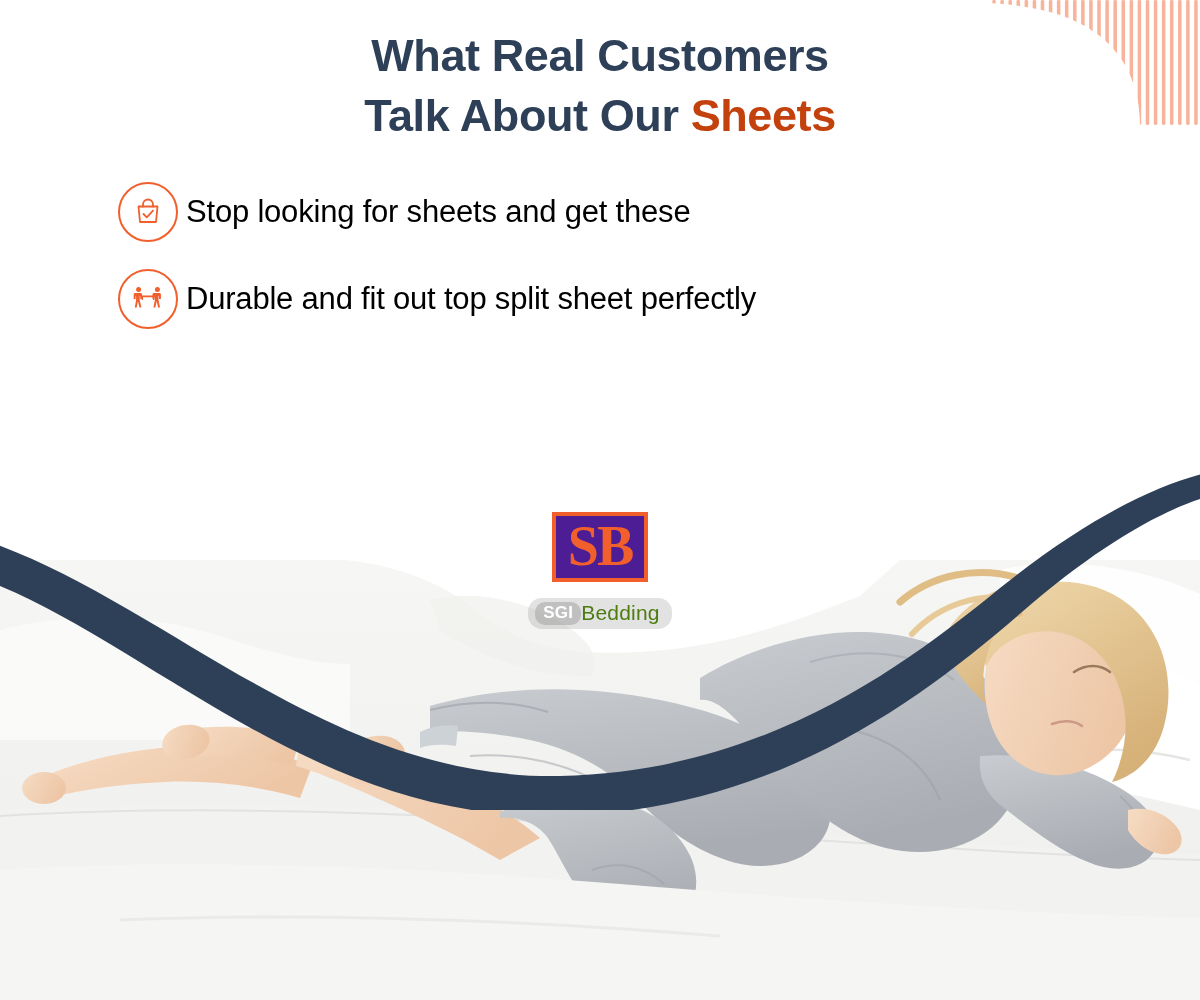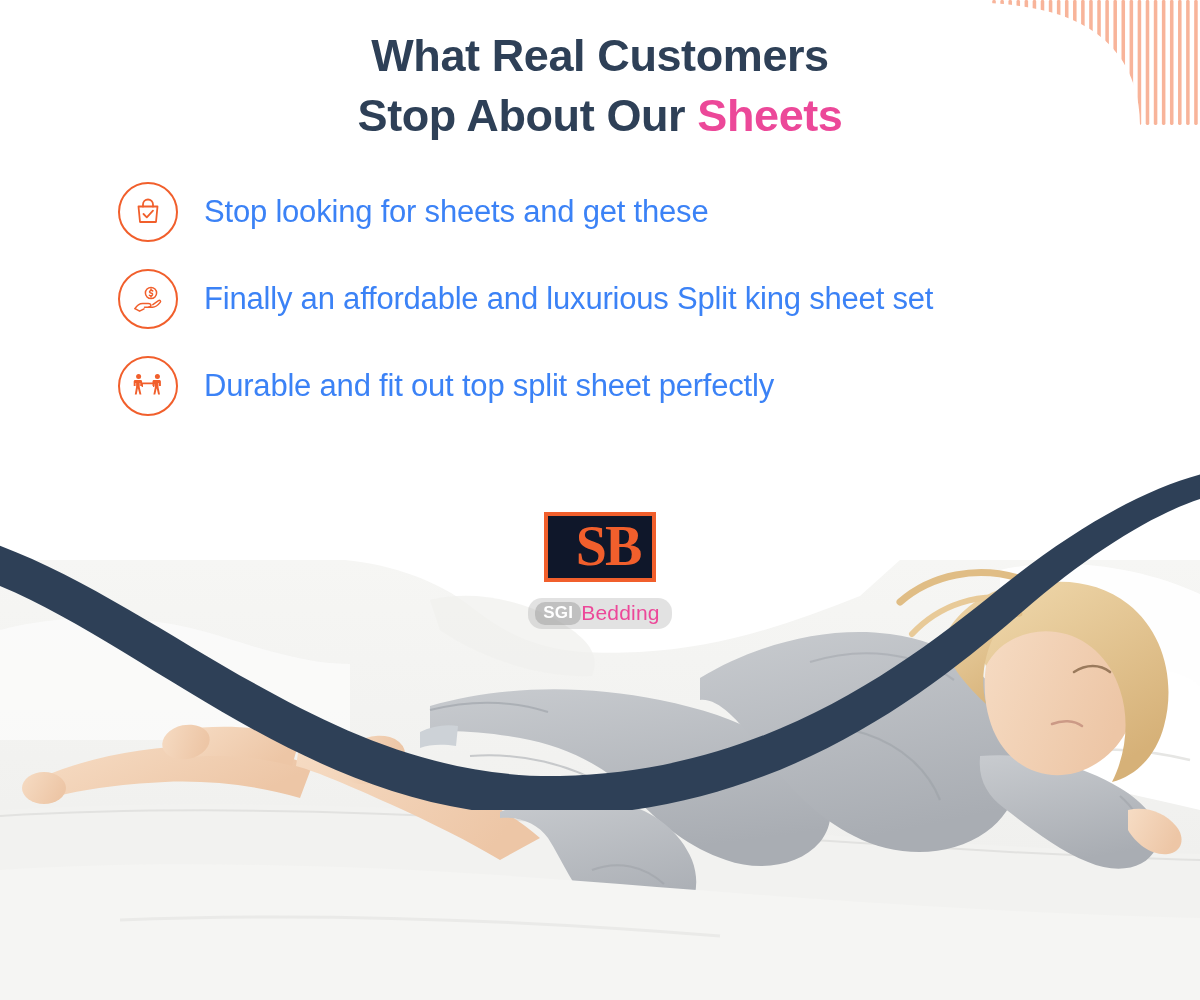--- a/index.html
+++ b/index.html
@@ -35,21 +35,21 @@
     top: 26px;
     left: 0;
     width: 1200px;
     text-align: center;
     font-size: 45px;
     font-weight: bold;
     line-height: 60px;
     letter-spacing: -0.4px;
     color: #2e4057;
   }
-  .headline .accent { color: #ec4899; }
+  .headline .accent { color: #c2410c; }
 
   
   .features {
     position: absolute;
     top: 168px;
     left: 118px;
     width: 1020px;
   }
   .feature-row {
     display: flex;
@@ -62,24 +62,24 @@
     height: 60px;
     border: 2px solid #f15f2c;
     border-radius: 50%;
     display: flex;
     align-items: center;
     justify-content: center;
     box-sizing: border-box;
   }
   .feature-icon svg { display: block; }
   .feature-text {
-    margin-left: 26px;
+    margin-left: 8px;
     font-size: 31px;
     line-height: 36px;
-    color: #3b82f6;
+    color: #000000;
     letter-spacing: -0.2px;
     white-space: nowrap;
   }
 
   
   .wave {
     position: absolute;
     left: 0;
     top: 430px;
     width: 1200px;
@@ -101,22 +101,22 @@
   .logo-block {
     position: absolute;
     left: 0;
     top: 512px;
     width: 1200px;
     text-align: center;
   }
   .logo-box {
     display: inline-block;
     border: 4px solid #f15f2c;
-    background: #0f172a;
-    padding: 2px 12px 4px 28px;
+    background: #4c1d95;
+    padding: 2px 12px 4px 12px;
     line-height: 1;
   }
   .logo-text {
     font-family: "Liberation Serif", serif;
     font-size: 56px;
     font-weight: bold;
     color: #f15f2c;
     letter-spacing: -2px;
   }
   .watermark {
@@ -131,21 +131,21 @@
   .wm-pill {
     background: rgba(150,150,150,0.45);
     color: #ffffff;
     border-radius: 10px;
     padding: 1px 8px 2px 8px;
     font-size: 17px;
     font-weight: bold;
     letter-spacing: 0.2px;
   }
   .wm-word {
-    color: #ec4899;
+    color: #4d7c0f;
     font-size: 21px;
     letter-spacing: 0.2px;
   }
 </style>
 </head>
 <body>
 
 <div id="stage">
 
   <div class="stripes-wrap">
@@ -183,50 +183,37 @@
             <rect x="188.03" y="0" width="3.55" height="125" fill="#f8b49a" rx="1.4"></rect>
             <rect x="196.11" y="0" width="3.55" height="125" fill="#f8b49a" rx="1.4"></rect>
             <rect x="204.18" y="0" width="3.55" height="125" fill="#f8b49a" rx="1.4"></rect>
           </g>
       </g>
     </svg>
   </div>
 
   <div class="headline">
     <div>What Real Customers</div>
-    <div><span>Stop About Our </span><span class="accent">Sheets</span></div>
+    <div><span>Talk About Our </span><span class="accent">Sheets</span></div>
   </div>
 
   <div class="features">
 
     <div class="feature-row">
       <div class="feature-icon">
         <svg width="32" height="32" viewBox="0 0 32 32" fill="none" stroke="#f15f2c" stroke-width="1.8" stroke-linecap="round" stroke-linejoin="round">
           <path d="M6.5 10.5 H25.5 L24 26 H8 Z"></path>
           <path d="M11 10.5 V8.5 a5 5 0 0 1 10 0 V10.5"></path>
           <path d="M11.5 18 L14.8 21.3 L21 14.6"></path>
         </svg>
       </div>
       <div class="feature-text">Stop looking for sheets and get these</div>
     </div>
 
 
-    <div class="feature-row">
-      <div class="feature-icon">
-        <svg width="34" height="34" viewBox="0 0 34 34" fill="none" stroke="#f15f2c" stroke-width="1.5" stroke-linecap="round" stroke-linejoin="round">
-          <circle cx="20" cy="11" r="5.6"></circle>
-          <path d="M21.7 8.9 a2 2 0 0 0 -3.1 0.5 c-0.3 1 0.6 1.5 1.4 1.7 c0.9 0.2 1.8 0.7 1.5 1.7 a2 2 0 0 1 -3.1 0.5"></path>
-          <path d="M20 7.1 V8.2 M20 13.8 V14.9"></path>
-          <path d="M4 26.6 C6 23 8.6 21.4 11.8 21.4 H17.2 C19 21.4 19.9 22.3 19.9 23.3 C19.9 24.3 19 25.2 17.2 25.2 H13.5"></path>
-          <path d="M17.6 25.2 H21.6 C24.6 25.2 26.8 23.4 29.2 20.4 C30.2 19.1 29 17.7 27.5 18.7 L21.8 22.6"></path>
-          <path d="M4 26.6 L8.6 29.2 L13 26.8"></path>
-        </svg>
-      </div>
-      <div class="feature-text">Finally an affordable and luxurious Split king sheet set</div>
-    </div>
 
     <div class="feature-row">
       <div class="feature-icon">
         <svg width="34" height="34" viewBox="0 0 34 34" fill="#f15f2c" stroke="none">
           <circle cx="7.6" cy="7.6" r="2.5"></circle>
           <path d="M5.6 11 h4 c0.9 0 1.5 0.6 1.5 1.5 v4.6 h-1.9 v-3.1 h-0.5 v4 l1.7 7.6 h-1.9 l-1.6 -6.3 l-1.2 6.3 h-1.9 l1.3 -7.6 v-4 h-0.5 v3.1 h-1.9 v-4.6 c0 -0.9 0.6 -1.5 1.5 -1.5 z"></path>
           <circle cx="26.4" cy="7.6" r="2.5"></circle>
           <path d="M24.4 11 h4 c0.9 0 1.5 0.6 1.5 1.5 v4.6 h-1.9 v-3.1 h-0.5 v4 l1.5 7.6 h-1.9 l-1.4 -6.3 l-1.4 6.3 h-1.9 l1.5 -7.6 v-4 h-0.5 v3.1 h-1.9 v-4.6 c0 -0.9 0.6 -1.5 1.5 -1.5 z"></path>
           <rect x="10" y="13.6" width="14" height="1.6" rx="0.6"></rect>
           <rect x="10.6" y="14.8" width="1.4" height="3.2" rx="0.5"></rect>

